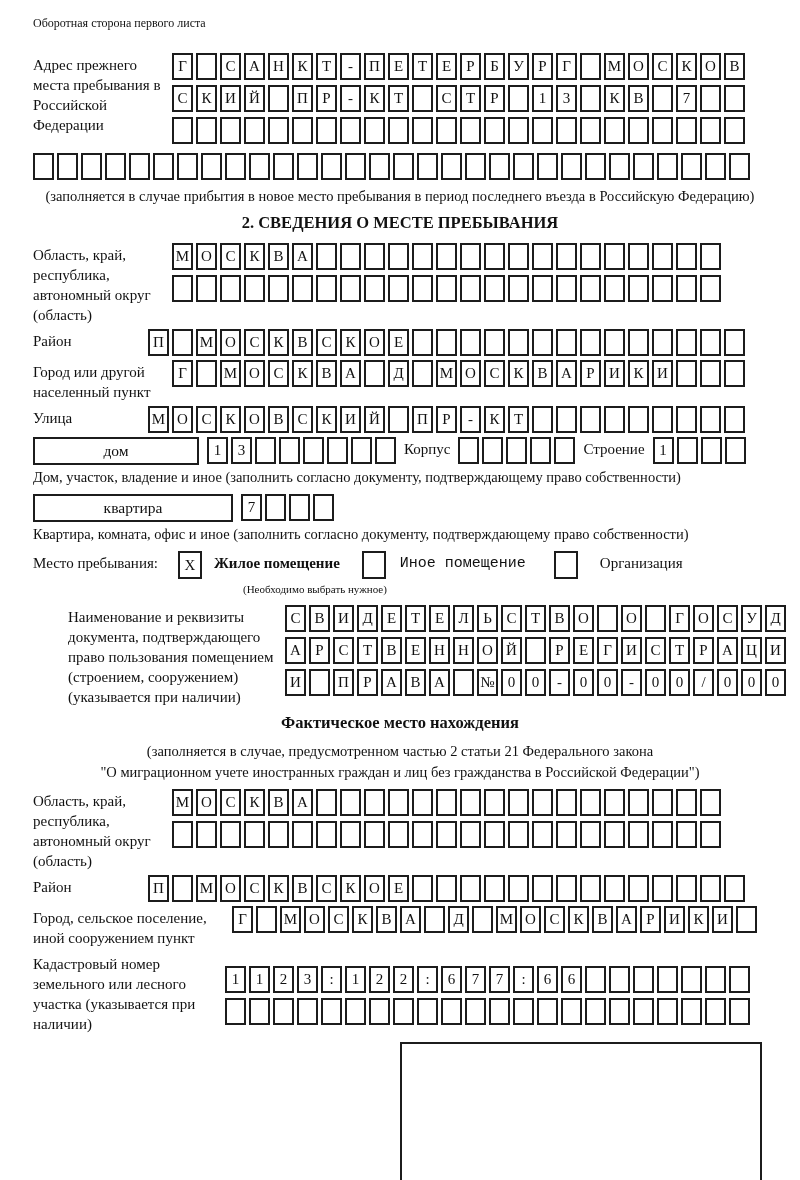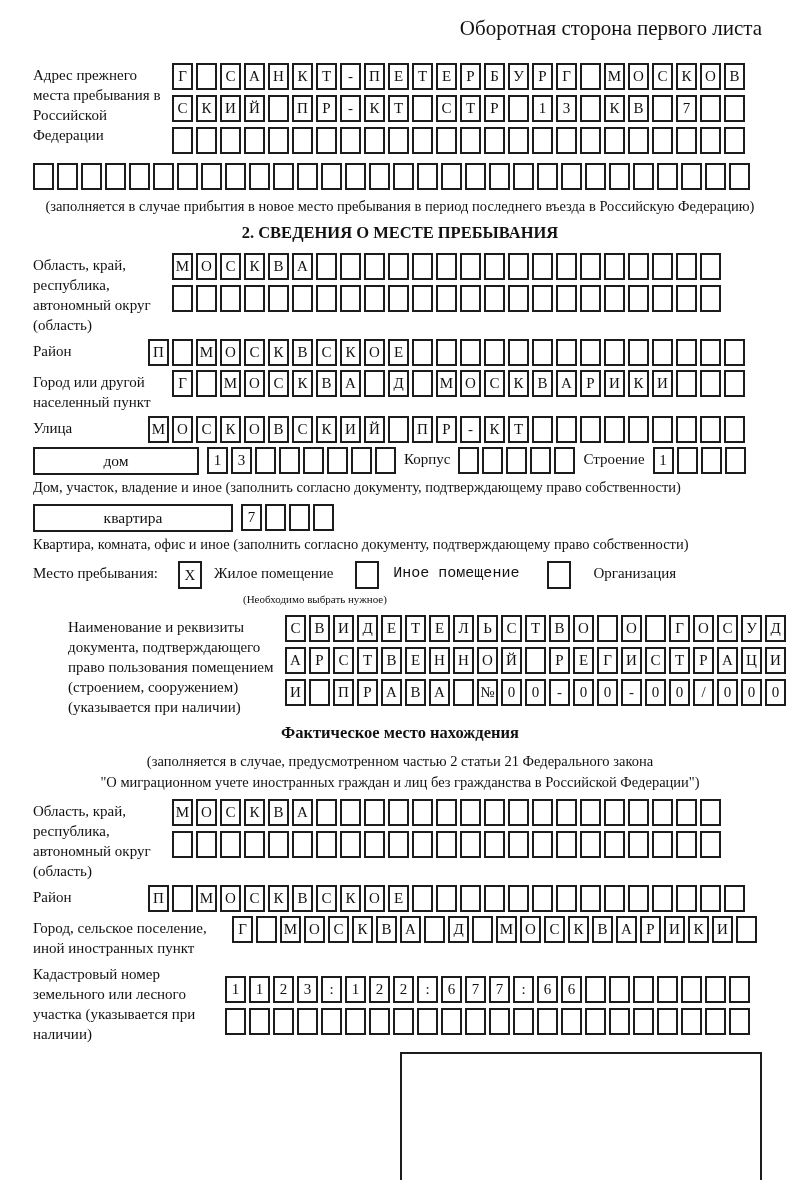--- a/index.html
+++ b/index.html
@@ -2,21 +2,21 @@
 <html><head>
 <meta charset="utf-8">
 <style>
   html,body{margin:0;padding:0;background:#fff;}
   body{
     width:800px;height:1180px;overflow:hidden;
     font-family:"Liberation Serif","DejaVu Serif",serif;
     color:#111;position:relative;box-sizing:border-box;
     padding:16px 0 0 33px;
   }
-  .corner-note{ text-align:right; padding-right:38px; font-size:21px; margin-bottom:22px;}
+  .corner-note{ text-align:left; padding-right:48px; font-size:12px; margin-bottom:22px;}
   .frow{display:flex;align-items:flex-start;margin-bottom:4px;}
   .lbl{font-size:15px;line-height:20px;flex-shrink:0;padding-top:2px;}
   .w139{width:139px;} .w115{width:115px;} .w217{width:217px;margin-left:35px;} .w199{width:199px;} .w192{width:192px;}
   .cellcol>.cellrow{margin-bottom:5px;}
   .cellrow{display:flex;flex-wrap:nowrap;}
   .cell{
     width:21px;height:27px;border:2px solid #1c1c1c;box-sizing:border-box;
     margin-right:3px;display:flex;align-items:center;justify-content:center;
     font-size:15px;line-height:1;background:#fff;flex-shrink:0;
   }
@@ -350,21 +350,21 @@
       <span class="cell"></span>
       <span class="cell"></span>
       <span class="cell"></span>
     </div>
 </div>
 <div class="caption">Квартира, комната, офис и иное (заполнить согласно документу, подтверждающему право собственности)</div>
 
 <div class="frow">
   <div class="inline-lbl" style="width:145px;">Место пребывания:</div>
   <div class="chkbox">X</div>
-  <div class="inline-lbl" style="margin:0 22px 0 12px;">Жилое помещение</div>
+  <div class="inline-lbl" style="margin:0 22px 0 12px;font-weight:bold;">Жилое помещение</div>
   <div class="chkbox"></div>
   <div class="inline-lbl" style="margin:0 28px 0 14px;font-family:Liberation Mono, monospace;">Иное помещение</div>
   <div class="chkbox"></div>
   <div class="inline-lbl" style="margin-left:22px;">Организация</div>
 </div>
 <div class="note-small">(Необходимо выбрать нужное)</div>
 
 <div class="frow">
   <div class="lbl w217">Наименование и реквизиты документа, подтверждающего право пользования помещением (строением, сооружением) (указывается при наличии)</div>
   <div class="cellcol">
@@ -525,21 +525,21 @@
       <span class="cell"></span>
       <span class="cell"></span>
       <span class="cell"></span>
       <span class="cell"></span>
       <span class="cell"></span>
       <span class="cell"></span>
     </div>
 </div>
 
 <div class="frow">
-  <div class="lbl w199">Город, сельское поселение, иной иностранных пункт</div>
+  <div class="lbl w199">Город, сельское поселение, иной сооружением пункт</div>
   <div class="cellrow">
       <span class="cell">Г</span>
       <span class="cell"></span>
       <span class="cell">М</span>
       <span class="cell">О</span>
       <span class="cell">С</span>
       <span class="cell">К</span>
       <span class="cell">В</span>
       <span class="cell">А</span>
       <span class="cell"></span>

